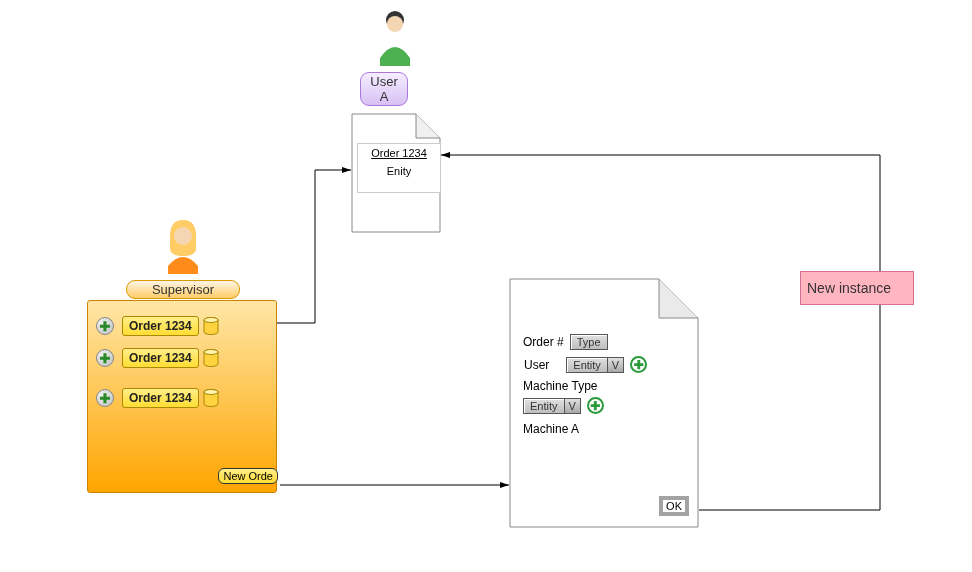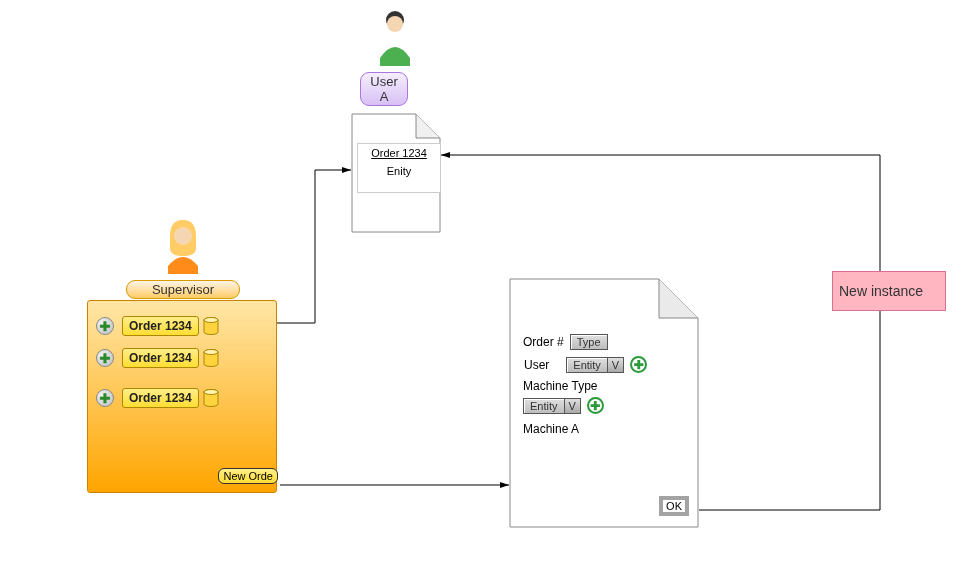--- a/index.html
+++ b/index.html
@@ -214,24 +214,24 @@
     bottom: 2px;
     border: 4px solid #a3a3a3;
     padding: 0px 3px;
     font-size: 11px;
     background: #fff;
   }
 
   
   .new-instance {
     position: absolute;
-    left: 832px;
+    left: 800px;
     top: 271px;
     width: 114px;
-    height: 40px;
+    height: 34px;
     background: #ffb6c1;
     border: 1px solid #d87093;
     display: flex;
     align-items: center;
     padding-left: 6px;
     font-size: 14px;
     color: #333;
   }
 
   svg.conn {

